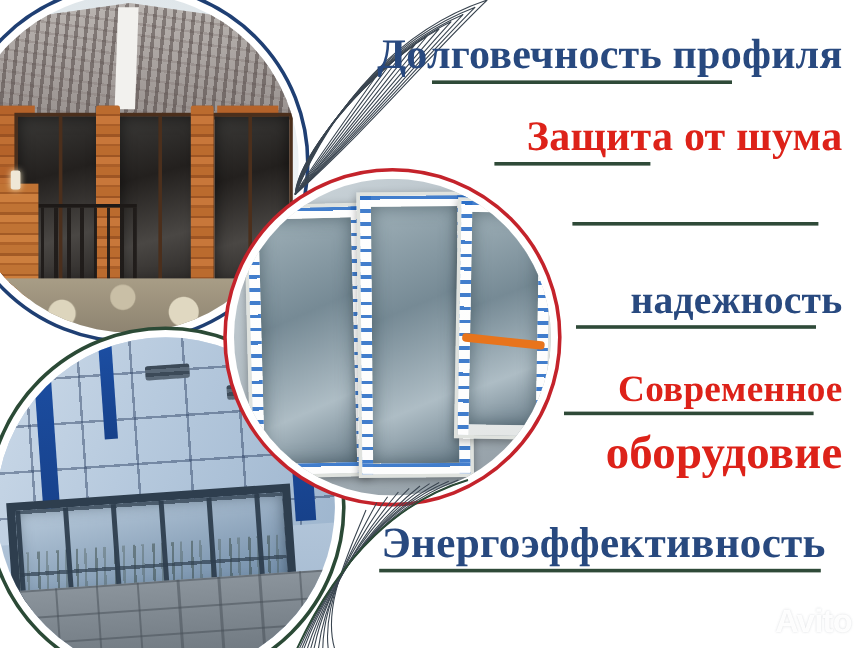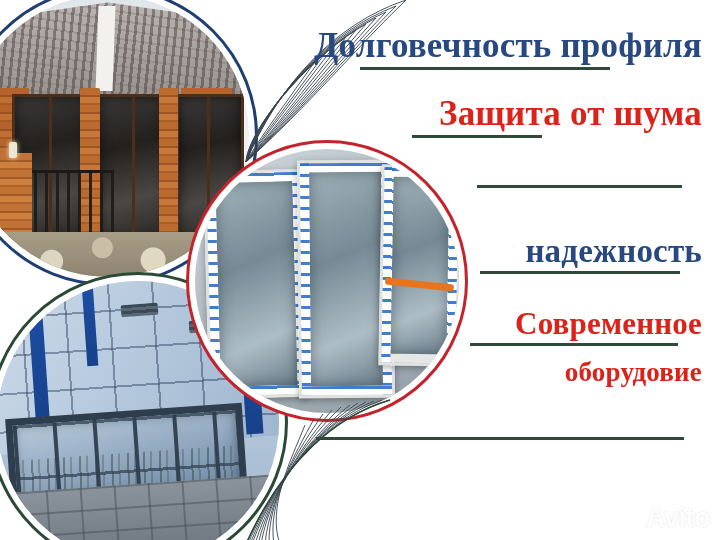--- a/index.html
+++ b/index.html
@@ -294,21 +294,21 @@
   #line-1 { top: 28px;  font-size: 35px; }
   #line-1 .rule { width: 250px; margin-left: auto; margin-right: 92px; }
   #line-2 { top: 96px;  font-size: 35px; }
   #line-2 .rule { width: 130px; margin-left: auto; margin-right: 160px; }
   #line-3 { top: 182px; font-size: 33px; }
   #line-3 .rule { width: 205px; margin-left: auto; margin-right: 20px; }
   #line-4 { top: 234px; font-size: 33px; }
   #line-4 .rule { width: 200px; margin-left: auto; margin-right: 22px; }
   #line-5 { top: 308px; font-size: 31px; }
   #line-5 .rule { width: 208px; margin-left: auto; margin-right: 24px; }
-  #line-6 { top: 358px; font-size: 27px; }
+  #line-6 { top: 358px; font-size: 39px; }
   #line-6 .rule { width: 0; }
   #line-7 { top: 434px; font-size: 36px; right: 14px; }
   #line-7 .rule { width: 368px; margin-left: auto; margin-right: 4px; }
 
   
   #avito-watermark {
     position: absolute;
     right: 10px;
     bottom: 6px;
     display: flex;
@@ -463,20 +463,21 @@
       <span class="txt">надежность</span>
       <span class="rule"></span>
     </div>
 
     <div class="headline red" id="line-6">
       <span class="txt">оборудовие</span>
       <span class="rule"></span>
     </div>
 
     <div class="headline navy" id="line-7">
+      <span class="txt">Энергоэффективность</span>
       <span class="rule"></span>
     </div>
 
   </div>
 
   <div id="avito-watermark">
     <svg width="26" height="26" viewBox="0 0 26 26">
       <circle cx="7.5" cy="7" r="5" fill="none" stroke="rgba(255,255,255,.95)" stroke-width="1.6"></circle>
       <circle cx="18.5" cy="6" r="3.6" fill="none" stroke="rgba(255,255,255,.95)" stroke-width="1.6"></circle>
       <circle cx="6.5" cy="19" r="4.2" fill="none" stroke="rgba(255,255,255,.95)" stroke-width="1.6"></circle>

